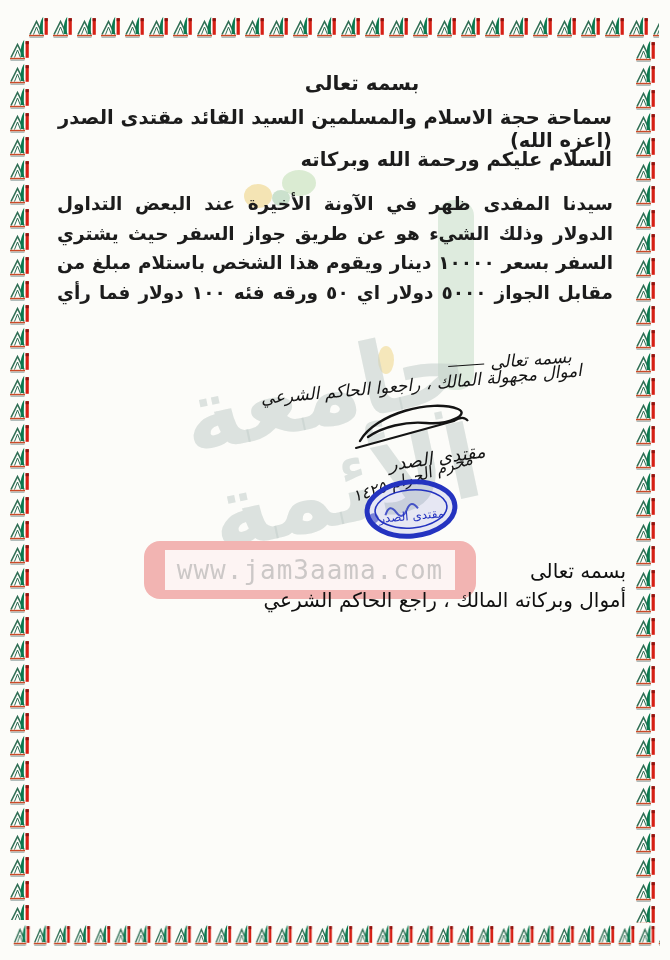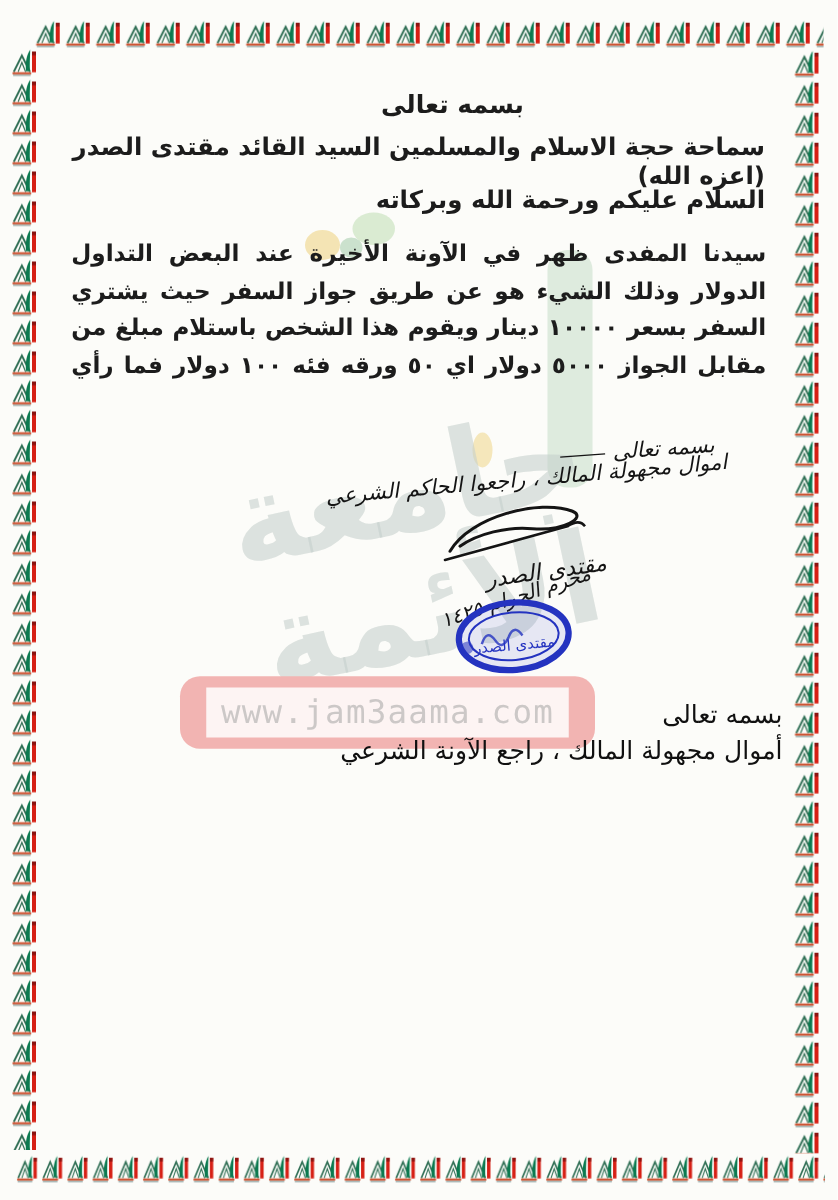--- a/index.html
+++ b/index.html
@@ -128,16 +128,16 @@
   <svg class="stamp" width="96" height="60" viewBox="0 0 96 60">
     <ellipse cx="48" cy="30" rx="44" ry="27" fill="rgba(36,51,192,0.10)" stroke="#2433c0" stroke-width="5"></ellipse>
     <ellipse cx="48" cy="30" rx="36" ry="19" fill="none" stroke="#2433c0" stroke-width="1.6"></ellipse>
     <circle cx="10" cy="36" r="5" fill="#2433c0" opacity="0.55"></circle>
     <path d="M22 34 q5 -12 11 -2 q5 9 11 -2 q5 -10 11 0" fill="none" stroke="#2433c0" stroke-width="2" opacity="0.8"></path>
     <text x="48" y="41" text-anchor="middle" font-size="12" fill="#2433c0">مقتدى الصدر</text>
   </svg>
 
   <div class="transcription">
     <div>بسمه تعالى</div>
-    <div>أموال مجهولة المالك ، راجع الآونة الشرعي</div>
+    <div>أموال وبركاته المالك ، راجع الحاكم الشرعي</div>
   </div>
 
 </div>
 
 </body></html>

